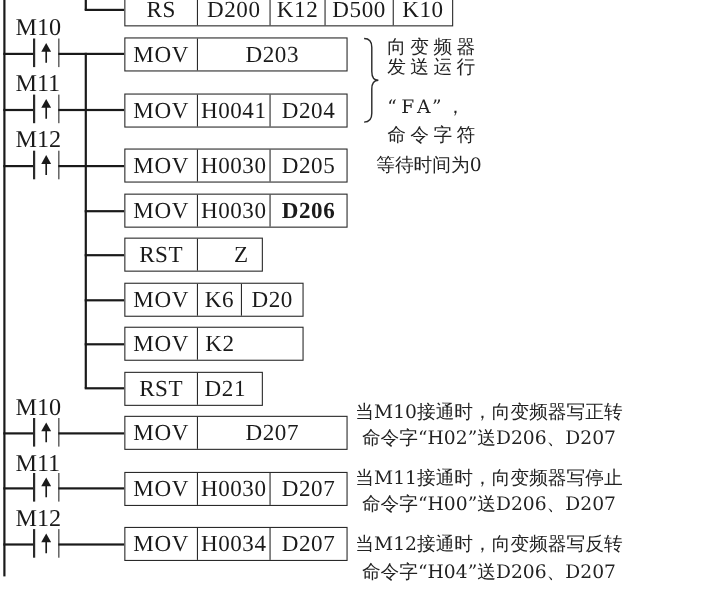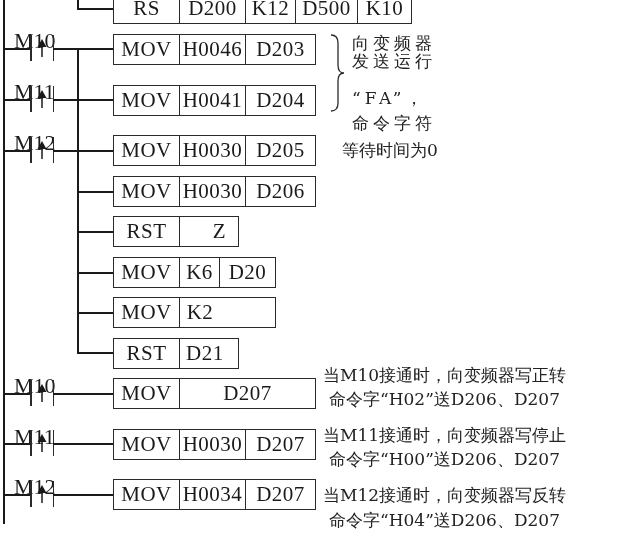--- a/index.html
+++ b/index.html
@@ -5,21 +5,21 @@
   html, body { margin:0; padding:0; background:#ffffff; }
   body { width:640px; height:537px; position:relative; overflow:hidden;
          font-family:"DejaVu Serif","Liberation Serif",serif; color:#1a1a1a; }
   .wire { position:absolute; background:#1a1a1a; }
   .h { height:1.5px; }
   .v { width:1.5px; }
   .box { position:absolute; border:1.5px solid #2a2a2a; box-sizing:border-box; display:flex; background:#fff; }
   .cell { box-sizing:border-box; border-right:1.5px solid #2a2a2a; display:flex; align-items:center; justify-content:center;
           font-family:"Liberation Serif","DejaVu Serif",serif; font-size:21px; line-height:1; letter-spacing:0.5px; white-space:nowrap; overflow:hidden; }
   .cell:last-child { border-right:none; }
-  .contact-label { position:absolute; font-family:"Liberation Serif","DejaVu Serif",serif; font-size:22px; line-height:1;margin-top:16px; }
+  .contact-label { position:absolute; font-family:"Liberation Serif","DejaVu Serif",serif; font-size:22px; line-height:1; }
   .contact { position:absolute; width:24px; height:26px; }
   .contact .bar { position:absolute; top:0; width:1.5px; height:26px; background:#2a2a2a; }
   .contact .bar.l { left:0; } .contact .bar.r { right:0; }
   .contact .arrow { position:absolute; left:6px; top:2px; width:12px; height:22px; }
   .note { position:absolute; font-family:"DejaVu Serif","Liberation Serif",serif; font-size:17px; line-height:21px; color:#222; white-space:nowrap; }
   .note-cjk { letter-spacing:4px; }
   .brace { position:absolute; }
 </style>
 </head>
 <body>
@@ -75,37 +75,36 @@
 
 <div class="wire v" style="left:77px; top:48px; height:305px;"></div>
 <div class="wire h" style="left:77px; top:191px; width:36px;"></div>
 <div class="wire h" style="left:77px; top:231px; width:36px;"></div>
 <div class="wire h" style="left:77px; top:272px; width:36px;"></div>
 <div class="wire h" style="left:77px; top:312px; width:36px;"></div>
 <div class="wire h" style="left:77px; top:352px; width:36px;"></div>
 
 <div class="box" style="left:113px; top:34px; width:203px; height:31px;">
   <div class="cell" style="width:66px;">MOV</div>
-  <div class="cell" style="width:66px;">H0046</div>
   <div class="cell" style="flex:1;">D203</div>
 </div>
 <div class="box" style="left:113px; top:85px; width:203px; height:31px;">
   <div class="cell" style="width:66px;">MOV</div>
   <div class="cell" style="width:66px;">H0041</div>
   <div class="cell" style="flex:1;">D204</div>
 </div>
 <div class="box" style="left:113px; top:135px; width:203px; height:31px;">
   <div class="cell" style="width:66px;">MOV</div>
   <div class="cell" style="width:66px;">H0030</div>
   <div class="cell" style="flex:1;">D205</div>
 </div>
 <div class="box" style="left:113px; top:176px; width:203px; height:31px;">
   <div class="cell" style="width:66px;">MOV</div>
   <div class="cell" style="width:66px;">H0030</div>
-  <div class="cell" style="flex:1;">D206</div>
+  <div class="cell" style="flex:1;font-weight:bold;">D206</div>
 </div>
 <div class="box" style="left:113px; top:216px; width:126px; height:31px;">
   <div class="cell" style="width:66px;">RST</div>
   <div class="cell" style="flex:1; justify-content:flex-end; padding-right:12px;">Z</div>
 </div>
 <div class="box" style="left:113px; top:257px; width:163px; height:31px;">
   <div class="cell" style="width:66px;">MOV</div>
   <div class="cell" style="width:40px;">K6</div>
   <div class="cell" style="flex:1;">D20</div>
 </div>

